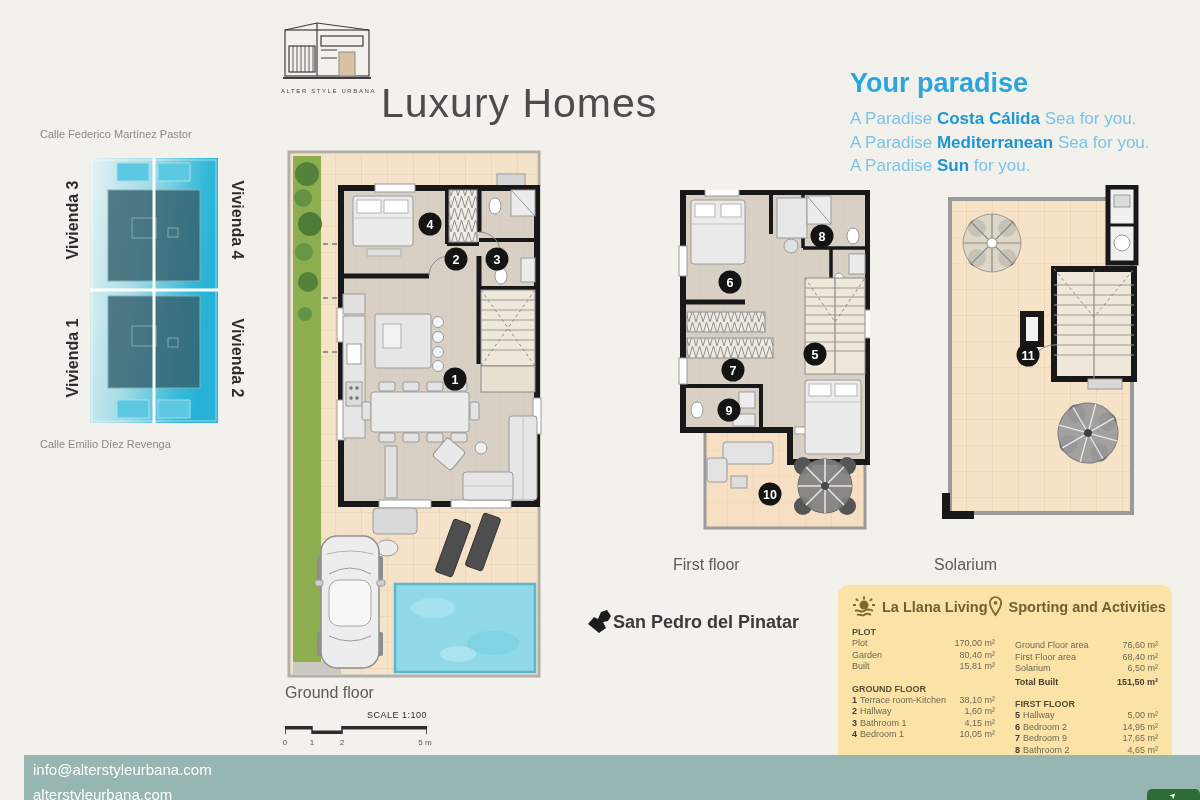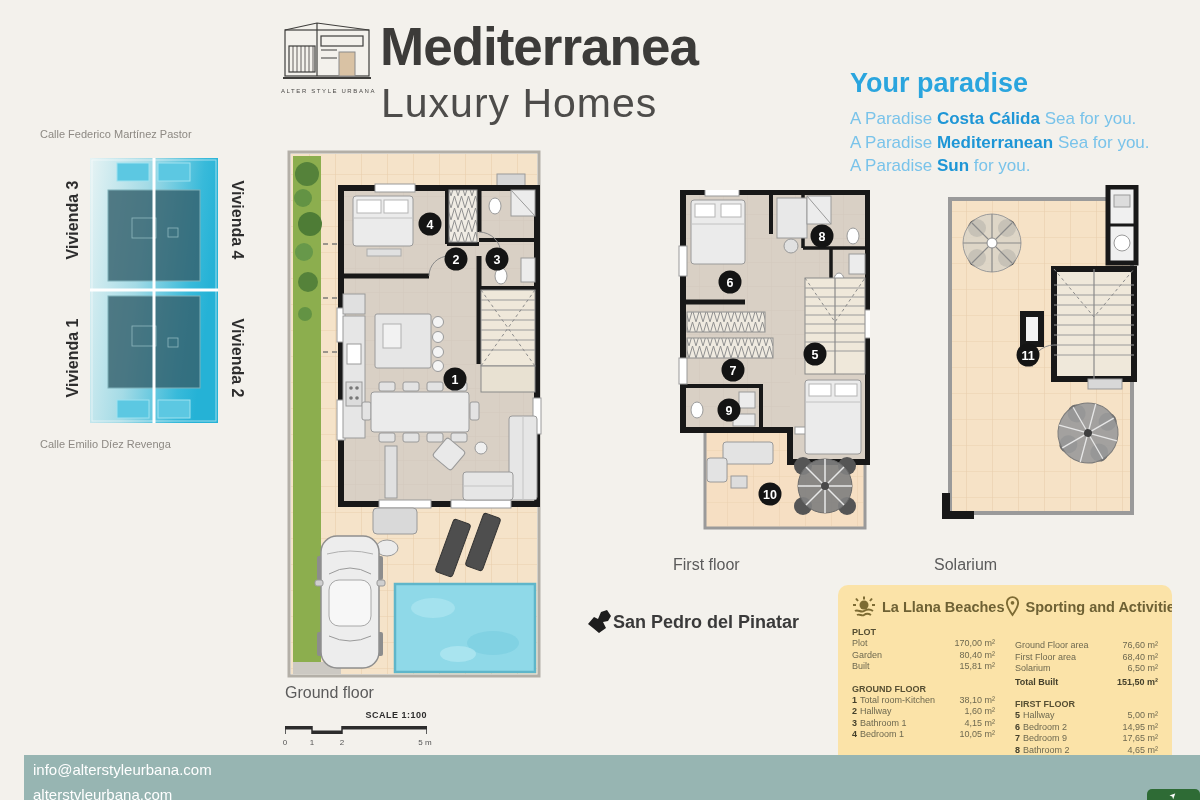--- a/index.html
+++ b/index.html
@@ -30,21 +30,21 @@
 
   
   .plan{display:block;}
   .flabel{font-size:16px;color:#5b5b5b;}
   .mk circle{fill:#141414;}
   .mk text{fill:#ffffff;font-size:12.5px;font-weight:700;text-anchor:middle;
            font-family:"Liberation Sans",sans-serif;}
 
   
   .scale{left:285px;top:710px;width:142px;height:42px;}
-  .scale-label{position:absolute;right:0;top:0;font-size:9px;font-weight:700;color:#2c2c2c;letter-spacing:0.5px;margin-left:36px;}
+  .scale-label{position:absolute;right:0;top:0;font-size:9px;font-weight:400;color:#2c2c2c;letter-spacing:0.5px;margin-left:36px;}
   .scale svg{position:absolute;left:0;top:16px;}
   .scale-ticks span{position:absolute;top:28px;font-size:8px;color:#555;transform:translateX(-50%);white-space:nowrap;}
 
   
   .loc{left:585px;top:608px;display:flex;align-items:center;}
   .loc-name{font-size:18px;font-weight:700;color:#3a3a3a;}
 
   
   .panel{left:838px;top:585px;width:334px;height:215px;background:#fbe3a8;
          border-radius:10px 10px 0 0;box-sizing:border-box;padding:10px 14px 0 14px;overflow:hidden;}
@@ -105,21 +105,20 @@
         <rect x="8" y="26" width="26" height="26"></rect>
         <path d="M12 26v26M16 26v26M20 26v26M24 26v26M28 26v26M32 26v26" stroke-width="0.8"></path>
         <path d="M40 30h16M40 38h16"></path>
         <path d="M2 58H90" stroke-width="2.2"></path>
       </g>
       <rect x="58" y="32" width="16" height="24" fill="#d9c2a4" stroke="#8a8a8a"></rect>
     </svg>
     <div class="logo-caption">ALTER STYLE URBANA</div>
   </div>
 
-  <div class="abs brand-title">Mediterranea</div>
   <div class="abs brand-sub">Luxury Homes</div>
 
   <div class="abs paradise">
     <div class="paradise-title">Your paradise</div>
     <div class="pline"><span>A Paradise </span><b>Costa Cálida</b><span> Sea for you.</span></div>
     <div class="pline"><span>A Paradise </span><b>Mediterranean</b><span> Sea for you.</span></div>
     <div class="pline"><span>A Paradise </span><b>Sun</b><span> for you.</span></div>
   </div>
 
   <div class="abs siteplan">
@@ -502,21 +501,21 @@
     <div class="panel-head">
       <div class="phcell">
         <svg width="24" height="22" viewBox="0 0 24 22">
           <circle cx="12" cy="9" r="4.5" fill="#7d6b33"></circle>
           <g stroke="#7d6b33" stroke-width="2" fill="none">
             <path d="M12 0.5V3.5M4 2.5l2 2.5M20 2.5l-2 2.5M1 9h3M20 9h3"></path>
             <path d="M3 15c3-2 6 2 9 0s6-2 9 0"></path>
             <path d="M5 19c2.5-1.5 5 1.5 7 0s4.5-1.5 7 0"></path>
           </g>
         </svg>
-        <span class="phtitle">La Llana Beaches</span>
+        <span class="phtitle">La Llana Living</span>
       </div>
       <div class="phcell">
         <svg width="15" height="23" viewBox="0 0 16 24">
           <path d="M8 2a6 6 0 0 1 6 6c0 4.5-6 13-6 13S2 12.5 2 8a6 6 0 0 1 6-6Z" fill="none" stroke="#7d6b33" stroke-width="2"></path>
           <circle cx="8" cy="8" r="2" fill="#7d6b33"></circle>
         </svg>
         <span class="phtitle">Sporting and Activities</span>
       </div>
     </div>
     <div class="cols">
@@ -532,21 +531,21 @@
             <span class="pv">80,40 m²</span>
           </div>
         <div class="prow">
             <span class="pl">Built</span>
             <span class="pv">15,81 m²</span>
           </div>
         <div class="gap10"></div>
         <div class="sec">GROUND FLOOR</div>
         <div class="prow">
             <span class="pn">1</span>
-            <span class="pl">Total room-Kitchen</span>
+            <span class="pl">Terrace room-Kitchen</span>
             <span class="pv">38,10 m²</span>
           </div>
         <div class="prow">
             <span class="pn">2</span>
             <span class="pl">Hallway</span>
             <span class="pv">1,60 m²</span>
           </div>
         <div class="prow">
             <span class="pn">3</span>
             <span class="pl">Bathroom 1</span>

